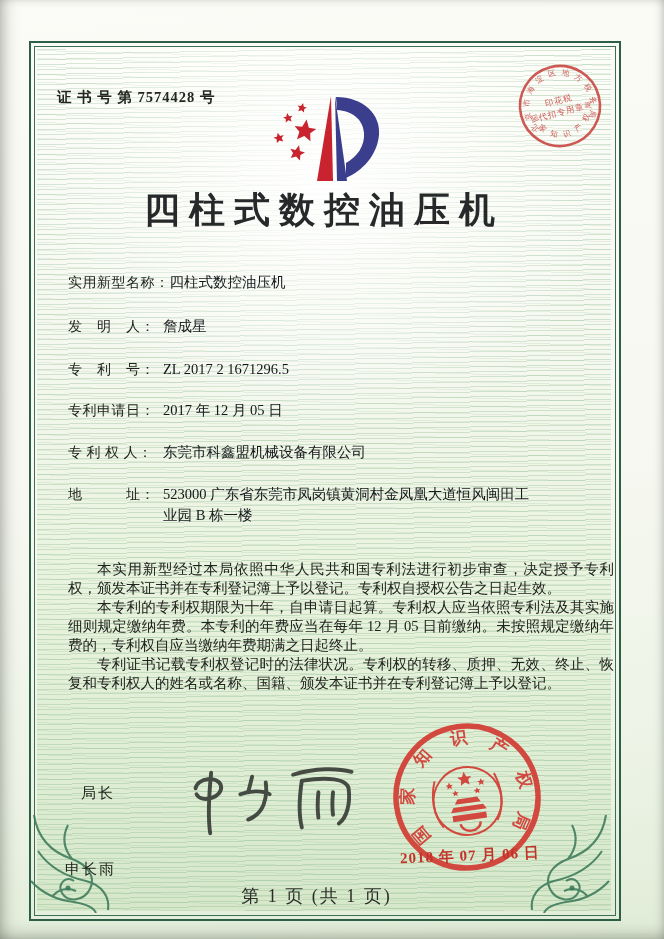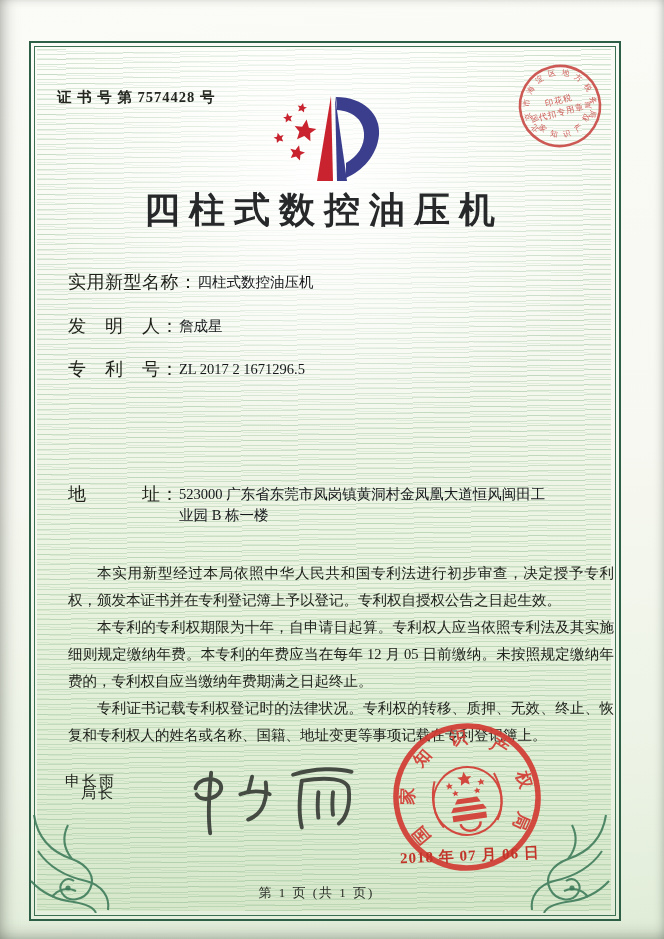--- a/index.html
+++ b/index.html
@@ -22,35 +22,35 @@
   }
   .frame{
     position:absolute;left:34px;top:46px;width:580px;height:868px;
     border:1px solid #3a6f52;outline:2px solid #2d5f46;outline-offset:3px;
   }
   .abs{position:absolute;}
   .cert-no{left:57px;top:88px;font-size:14.5px;letter-spacing:1px;color:#23261f;font-weight:bold;}
   .title{left:34px;top:186px;width:580px;text-align:center;font-size:36px;font-weight:700;
          letter-spacing:9px;color:#26282a;}
   .field-row{left:68px;width:548px;line-height:21px;}
-  .flabel{display:inline-block;min-width:95px;font-size:18px;letter-spacing:.5px;vertical-align:top;color:#1e2019;}
+  .flabel{display:inline-block;min-width:95px;font-size:14px;letter-spacing:.5px;vertical-align:top;color:#1e2019;}
   .fvalue{display:inline-block;font-size:14.5px;vertical-align:top;color:#15171a;}
   .fvalue.addr{width:368px;}
   .grant2-label{position:absolute;left:262px;top:0;font-size:13.5px;letter-spacing:.5px;}
   .grant2-value{position:absolute;left:343px;top:0;font-size:14.5px;}
   .body-block{left:68px;top:560px;width:546px;}
-  .body-block p{margin:0;font-size:14.5px;line-height:27px;text-indent:2em;text-align:justify;color:#20231d;}
+  .body-block p{margin:0;font-size:14.5px;line-height:19px;text-indent:2em;text-align:justify;color:#20231d;}
   .director-title{left:81px;top:784px;font-size:15px;letter-spacing:2px;color:#20231d;}
-  .director-name{left:65px;top:772px;font-size:15px;letter-spacing:2px;color:#20231d;}
+  .director-name{left:65px;top:860px;font-size:15px;letter-spacing:2px;color:#20231d;}
   .signature{left:178px;top:760px;}
   .seal{left:387px;top:717px;transform:rotate(-8deg);}
   .seal-date{left:400px;top:845px;width:200px;font-size:15px;font-weight:600;letter-spacing:1px;
              color:#c23429;transform:rotate(-2.5deg);z-index:6;}
   .tax-stamp{left:512px;top:58px;transform:rotate(-14deg);opacity:.88;}
-  .footer{left:34px;top:884px;width:565px;text-align:center;font-size:13px;letter-spacing:2px;color:#2b2e28;}
+  .footer{left:34px;top:884px;width:565px;text-align:center;font-size:18px;letter-spacing:2px;color:#2b2e28;}
   .corner-left{left:28px;top:813px;}
   .corner-right{left:520px;top:813px;transform:scaleX(-1);}
   svg text{font-family:"Liberation Serif","DejaVu Serif",serif;}
   .seal-arc text{font-size:17px;font-weight:700;fill:#d23b33;}
   .tax-arc text{font-size:7.6px;fill:#c84440;}
   .tax-center{font-size:8.4px;fill:#c84440;letter-spacing:1px;text-anchor:middle;}
 </style>
 </head>
 <body>
 
@@ -141,28 +141,34 @@
 
   <div class="abs field-row" style="top:272px">
     <span class="flabel">实用新型名称：</span><span class="fvalue">四柱式数控油压机</span>
   </div>
   <div class="abs field-row" style="top:316px">
     <span class="flabel">发　明　人：</span><span class="fvalue">詹成星</span>
   </div>
   <div class="abs field-row" style="top:359px">
     <span class="flabel">专　利　号：</span><span class="fvalue">ZL 2017 2 1671296.5</span>
   </div>
+  <div class="abs field-row" style="top:400px">
+    <span class="flabel">专利申请日：</span><span class="fvalue">2017 年 12 月 05 日</span>
+  </div>
+  <div class="abs field-row" style="top:442px">
+    <span class="flabel">专 利 权 人：</span><span class="fvalue">东莞市科鑫盟机械设备有限公司</span>
+  </div>
   <div class="abs field-row" style="top:484px">
     <span class="flabel">地　　　址：</span><span class="fvalue addr">523000 广东省东莞市凤岗镇黄洞村金凤凰大道恒风闽田工业园 B 栋一楼</span>
   </div>
 
   <div class="abs body-block">
     <p>本实用新型经过本局依照中华人民共和国专利法进行初步审查，决定授予专利权，颁发本证书并在专利登记簿上予以登记。专利权自授权公告之日起生效。</p>
     <p>本专利的专利权期限为十年，自申请日起算。专利权人应当依照专利法及其实施细则规定缴纳年费。本专利的年费应当在每年 12 月 05 日前缴纳。未按照规定缴纳年费的，专利权自应当缴纳年费期满之日起终止。</p>
-    <p>专利证书记载专利权登记时的法律状况。专利权的转移、质押、无效、终止、恢复和专利权人的姓名或名称、国籍、地址变更等事项记载在专利登记簿上。</p>
+    <p>专利证书记载专利权登记时的法律状况。专利权的转移、质押、无效、终止、恢复和专利权人的姓名或名称、国籍、颁发本证书并在专利登记簿上予以登记。</p>
   </div>
 
   <div class="abs director-title">局长</div>
   <div class="abs director-name">申长雨</div>
 
   <svg class="abs signature" width="195" height="88" viewBox="0 0 200 88">
     <g fill="none" stroke="#2c302c" stroke-width="4" stroke-linecap="round" opacity=".85">
       <path d="M34,12 C32,32 30,54 33,74"></path>
       <path d="M18,28 C20,17 41,15 44,25 C47,37 24,44 19,34"></path>
       <path d="M76,16 L72,32"></path>

